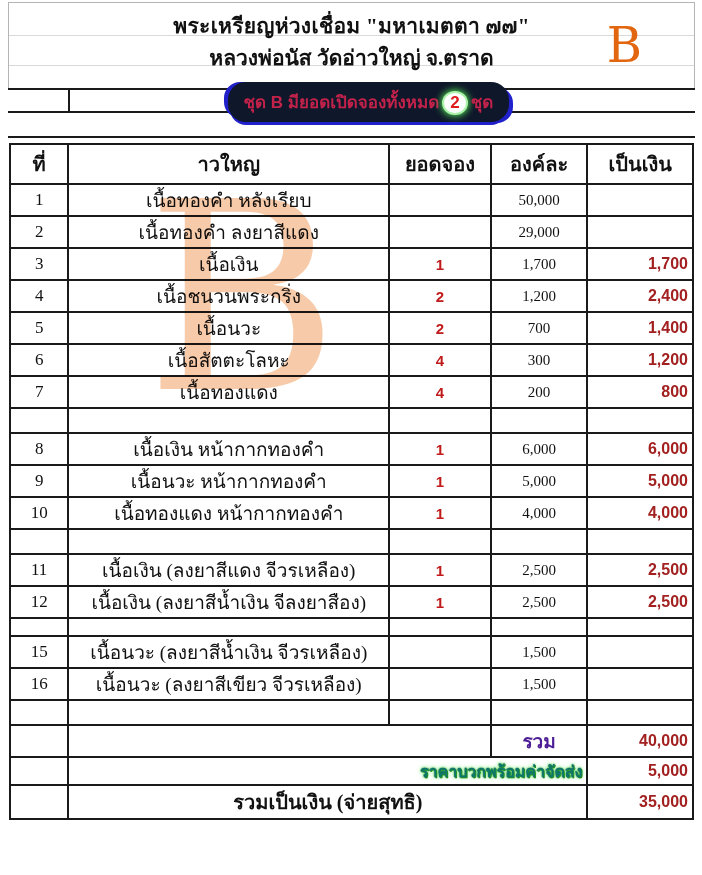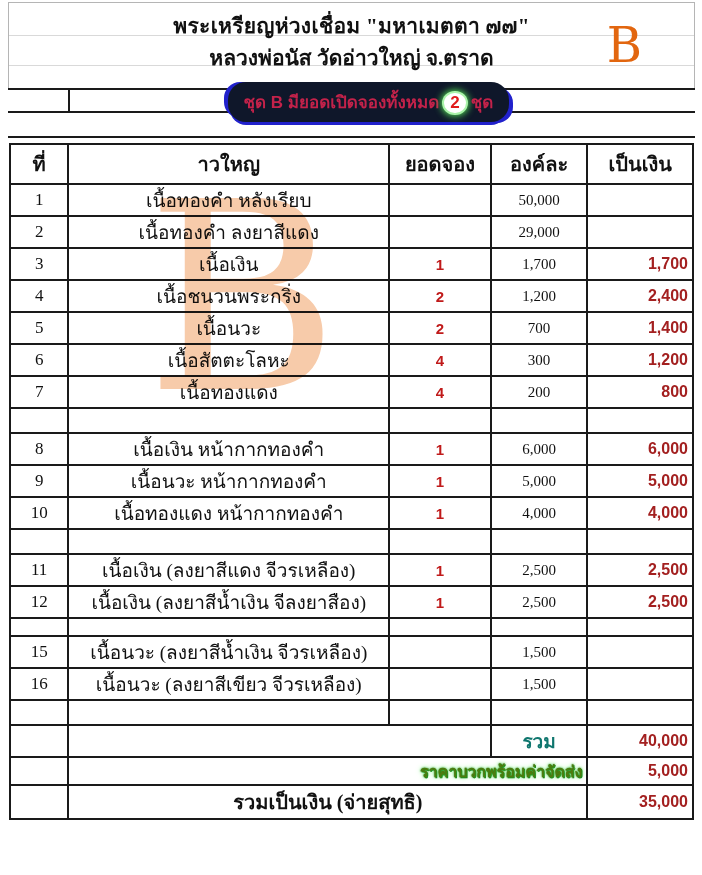--- a/index.html
+++ b/index.html
@@ -67,24 +67,24 @@
   tr.data-row{height:31px;}
   td.cell-no{text-align:center;font-size:17px;}
   td.cell-item{text-align:center;font-size:19px;padding-left:8px;}
   td.cell-qty{text-align:center;font-family:"Liberation Sans",sans-serif;
     font-size:15px;font-weight:bold;color:#c01a1a;}
   td.cell-price{text-align:center;font-size:15px;}
   td.cell-amount{text-align:right;padding-right:9px;font-family:"Liberation Sans",sans-serif;
     font-size:16px;font-weight:bold;color:#a32020;}
   tr.spacer-row td{font-size:1px;}
   tr.footer-row{height:28px;}
-  td.total-label{text-align:center;font-size:19px;font-weight:bold;color:#0f766e;}
+  td.total-label{text-align:center;font-size:19px;font-weight:bold;color:#4c1d95;}
   td.shipping-cell{text-align:right;padding-right:6px;}
   .shipping-label{
-    font-family:"Liberation Sans",sans-serif;font-size:16px;font-weight:bold;color:#4d7c0f;
+    font-family:"Liberation Sans",sans-serif;font-size:16px;font-weight:bold;color:#0f766e;
     text-shadow:0 0 2px #0d7a0d,0 0 5px #7dff7d,1px 1px 0 #0d7a0d;
   }
   td.net-label{text-align:center;font-size:20px;font-weight:bold;color:#111;}
 </style>
 </head>
 <body>
 
 <div class="page">
 
   <div class="title-box">

